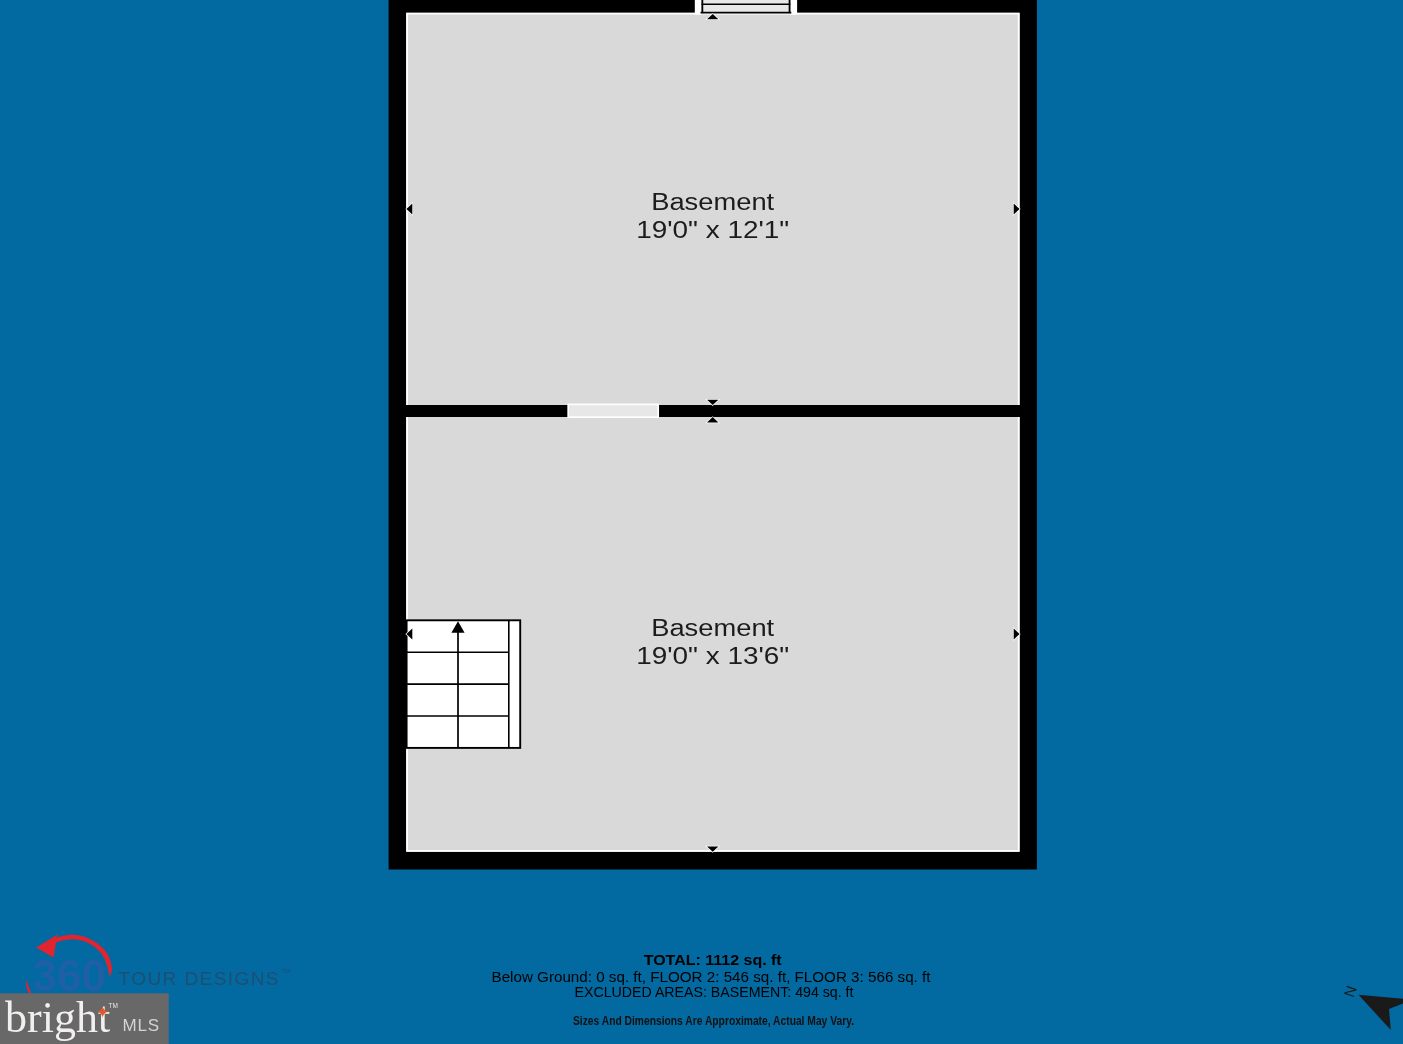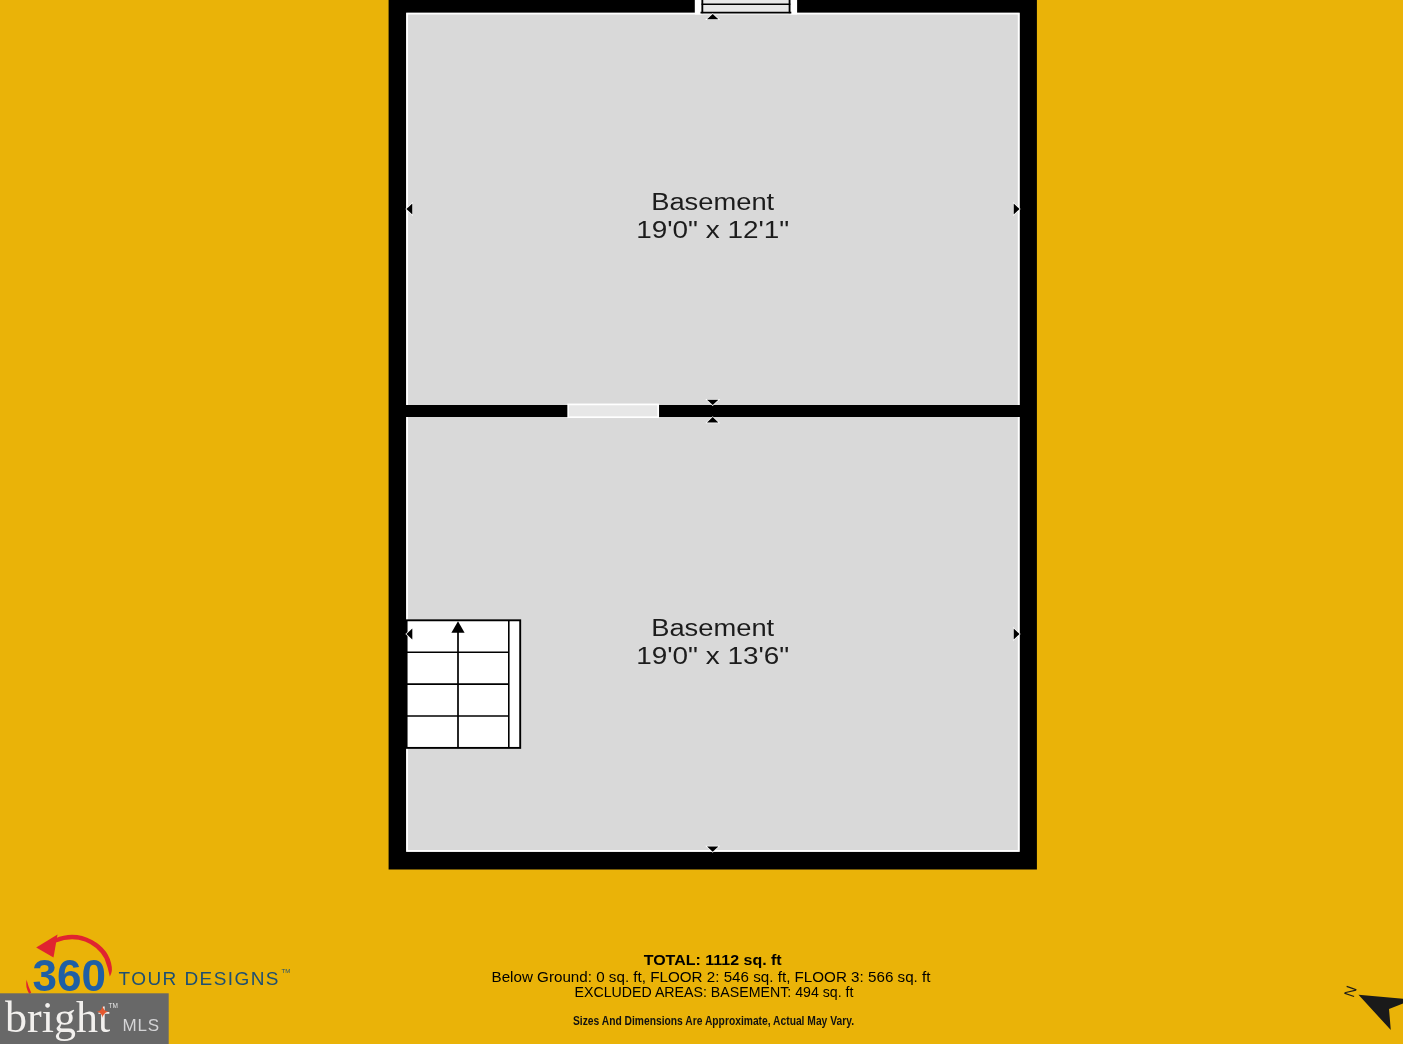--- a/index.html
+++ b/index.html
@@ -1,16 +1,16 @@
 <!DOCTYPE html>
 <html><head>
 <meta charset="utf-8">
 <style>
   html,body{margin:0;padding:0;background:#ffffff;}
-  .page{position:relative;width:1403px;height:1044px;background:#eab308;overflow:hidden;
+  .page{position:relative;width:1403px;height:1044px;background:#0369a1;overflow:hidden;
         font-family:"Liberation Sans", sans-serif;}
   svg{position:absolute;left:0;top:0;}
 </style>
 </head>
 <body>
 <div class="page">
 <svg width="1403" height="1044" viewBox="0 0 1403 1044">
 
   <rect x="388.6" y="-6" width="648.3" height="875.5" fill="#000000"></rect>
 

